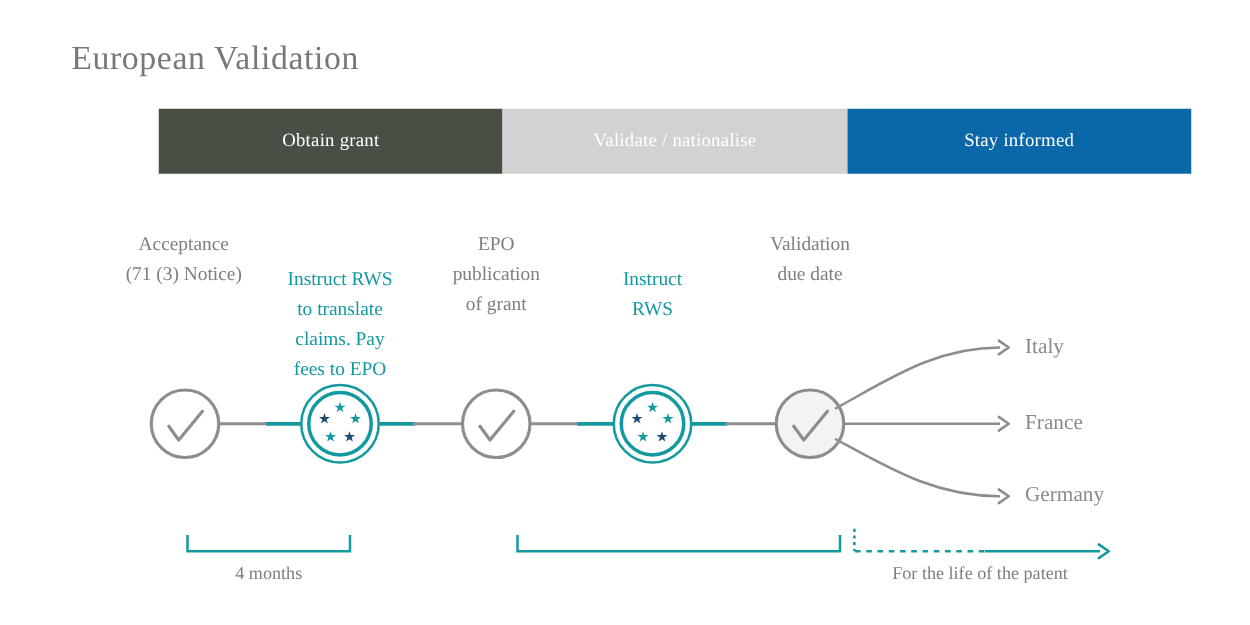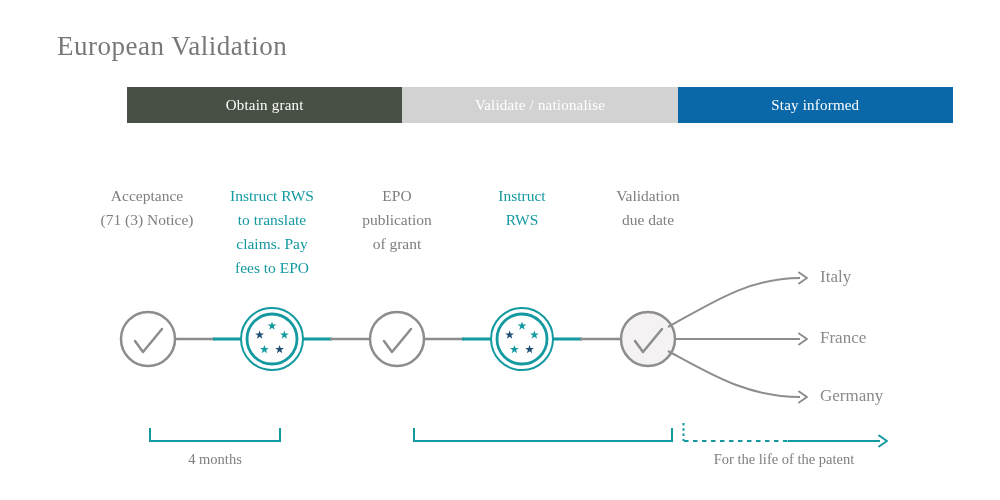--- a/index.html
+++ b/index.html
@@ -9,31 +9,31 @@
   html,body{margin:0;padding:0;background:#fff;}
   .canvas{
     position:relative;width:1000px;height:500px;background:#ffffff;overflow:hidden;
     font-family:Liberation Serif, serif;
   }
   .title{
     position:absolute;left:57px;top:31px;font-size:27px;letter-spacing:.5px;
     color:var(--title-gray);font-weight:400;
   }
   .phase-bar{
-    position:absolute;left:87px;top:87px;width:826px;height:36px;display:flex;padding-left:40px;
+    position:absolute;left:87px;top:87px;width:826px;height:52px;display:flex;padding-left:40px;
   }
   .phase{
     flex:1 1 0;display:flex;align-items:center;justify-content:center;
     color:#ffffff;font-size:15px;letter-spacing:.2px;
   }
   .step-label{
     position:absolute;top:184px;white-space:pre-line;text-align:center;
     font-size:15.5px;line-height:24px;color:var(--text-gray);
   }
-  .step-label.teal{color:var(--teal);}
+  .step-label.teal{color:var(--teal);margin-top:28px;}
   .country-label{
     position:absolute;font-size:17px;color:#8a8a8a;height:24px;line-height:24px;
   }
   .duration-label{
     position:absolute;top:451px;text-align:center;font-size:14.5px;color:var(--text-gray);
   }
   svg.diagram{position:absolute;left:0;top:0;}
   .stroke-gray{stroke:var(--gray-line);fill:none;}
   .stroke-teal{stroke:var(--teal);fill:none;}
   .fill-teal{fill:var(--teal);}

